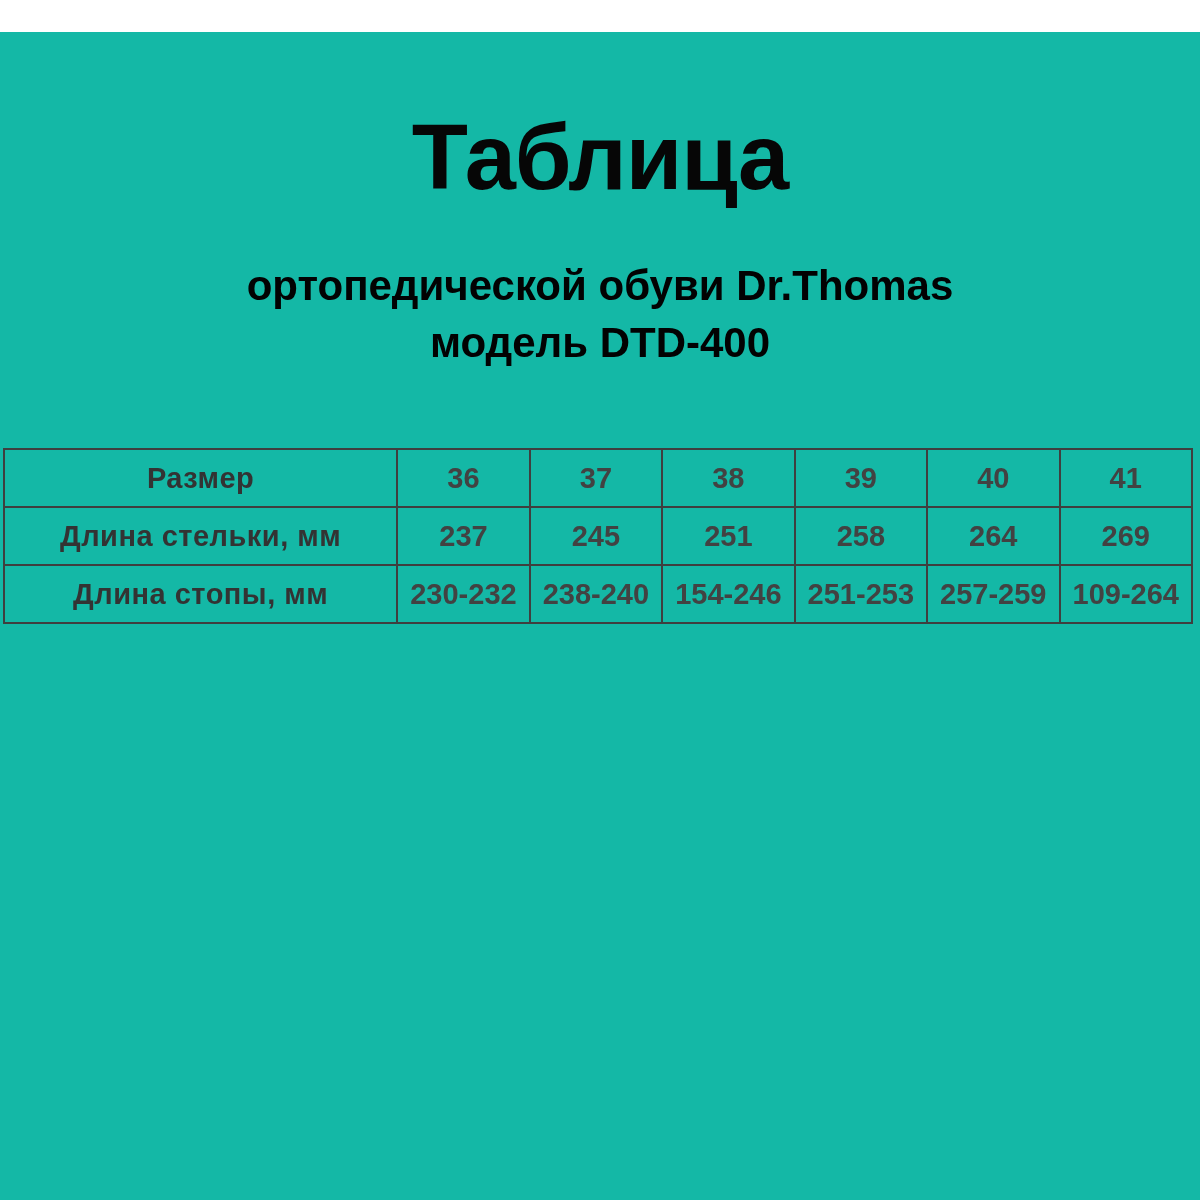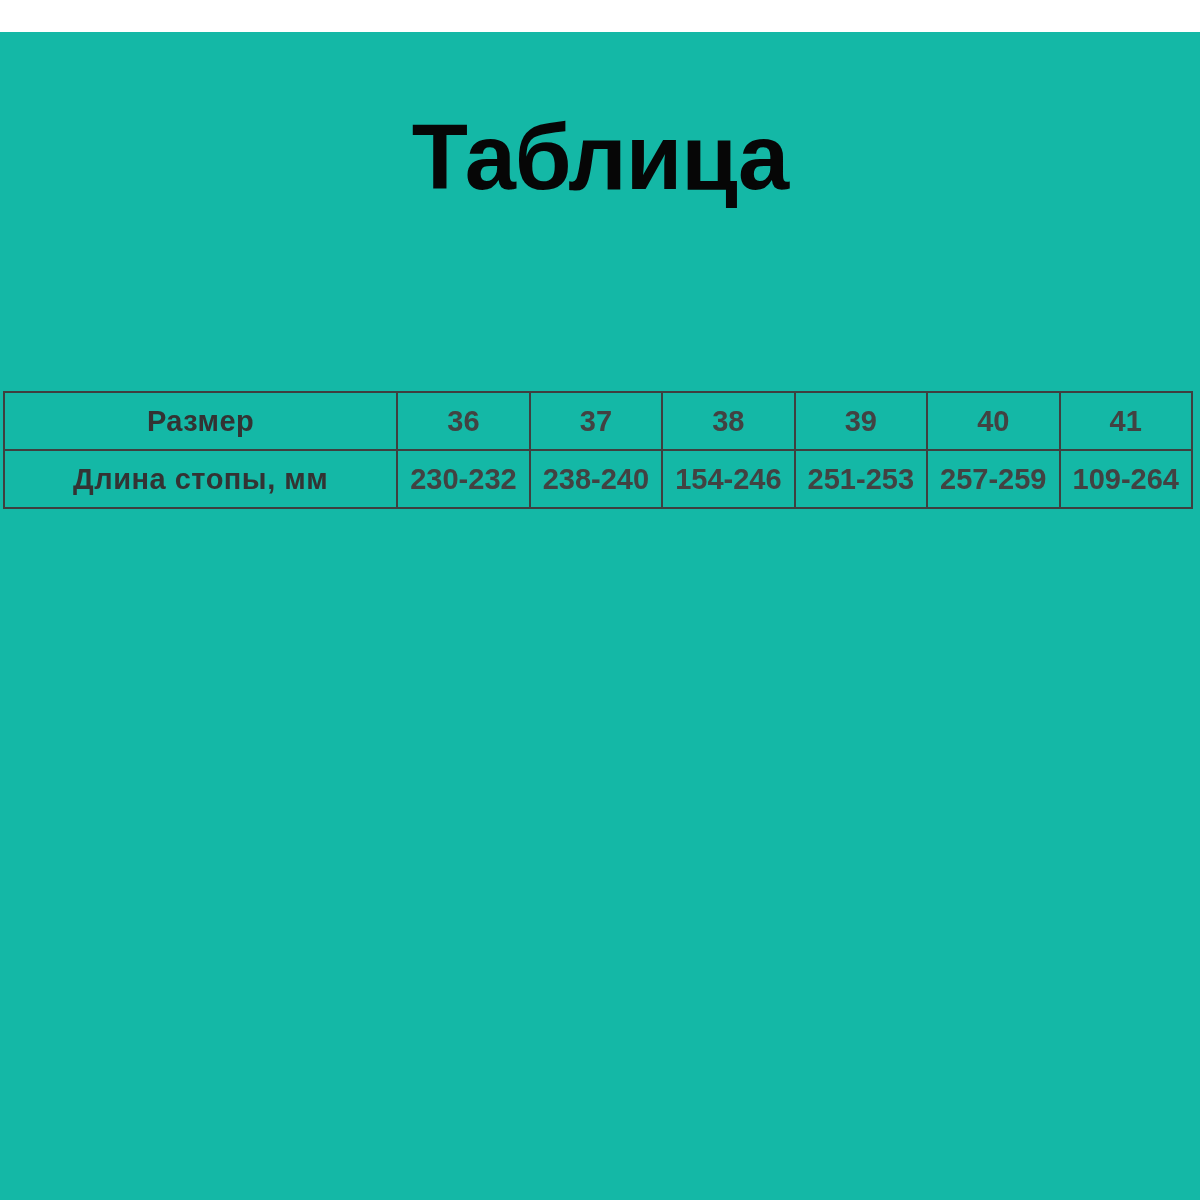--- a/index.html
+++ b/index.html
@@ -62,21 +62,22 @@
 </head>
 <body>
 
 <div class="canvas">
 
   <h1 class="title">
     <span>Таблица</span><br>
   </h1>
 
   <h2 class="subtitle">
-    <br>
+    <span>ортопедической обуви Dr.Thomas</span><br>
+    <span>модель DTD-400</span>
   </h2>
 
   <table class="size-table">
     <colgroup>
       <col class="label-col">
       <col class="value-col">
       <col class="value-col">
       <col class="value-col">
       <col class="value-col">
       <col class="value-col">
@@ -86,20 +87,29 @@
       <tr>
         <td class="row-label">Размер</td>
         <td>36</td>
         <td>37</td>
         <td>38</td>
         <td>39</td>
         <td>40</td>
         <td>41</td>
       </tr>
       <tr>
+        <td class="row-label">Длина стельки, мм</td>
+        <td>237</td>
+        <td>245</td>
+        <td>251</td>
+        <td>258</td>
+        <td>264</td>
+        <td>269</td>
+      </tr>
+      <tr>
         <td class="row-label">Длина стопы, мм</td>
         <td>230-232</td>
         <td>238-240</td>
         <td>154-246</td>
         <td>251-253</td>
         <td>257-259</td>
         <td>109-264</td>
       </tr>
     </tbody>
   </table>

